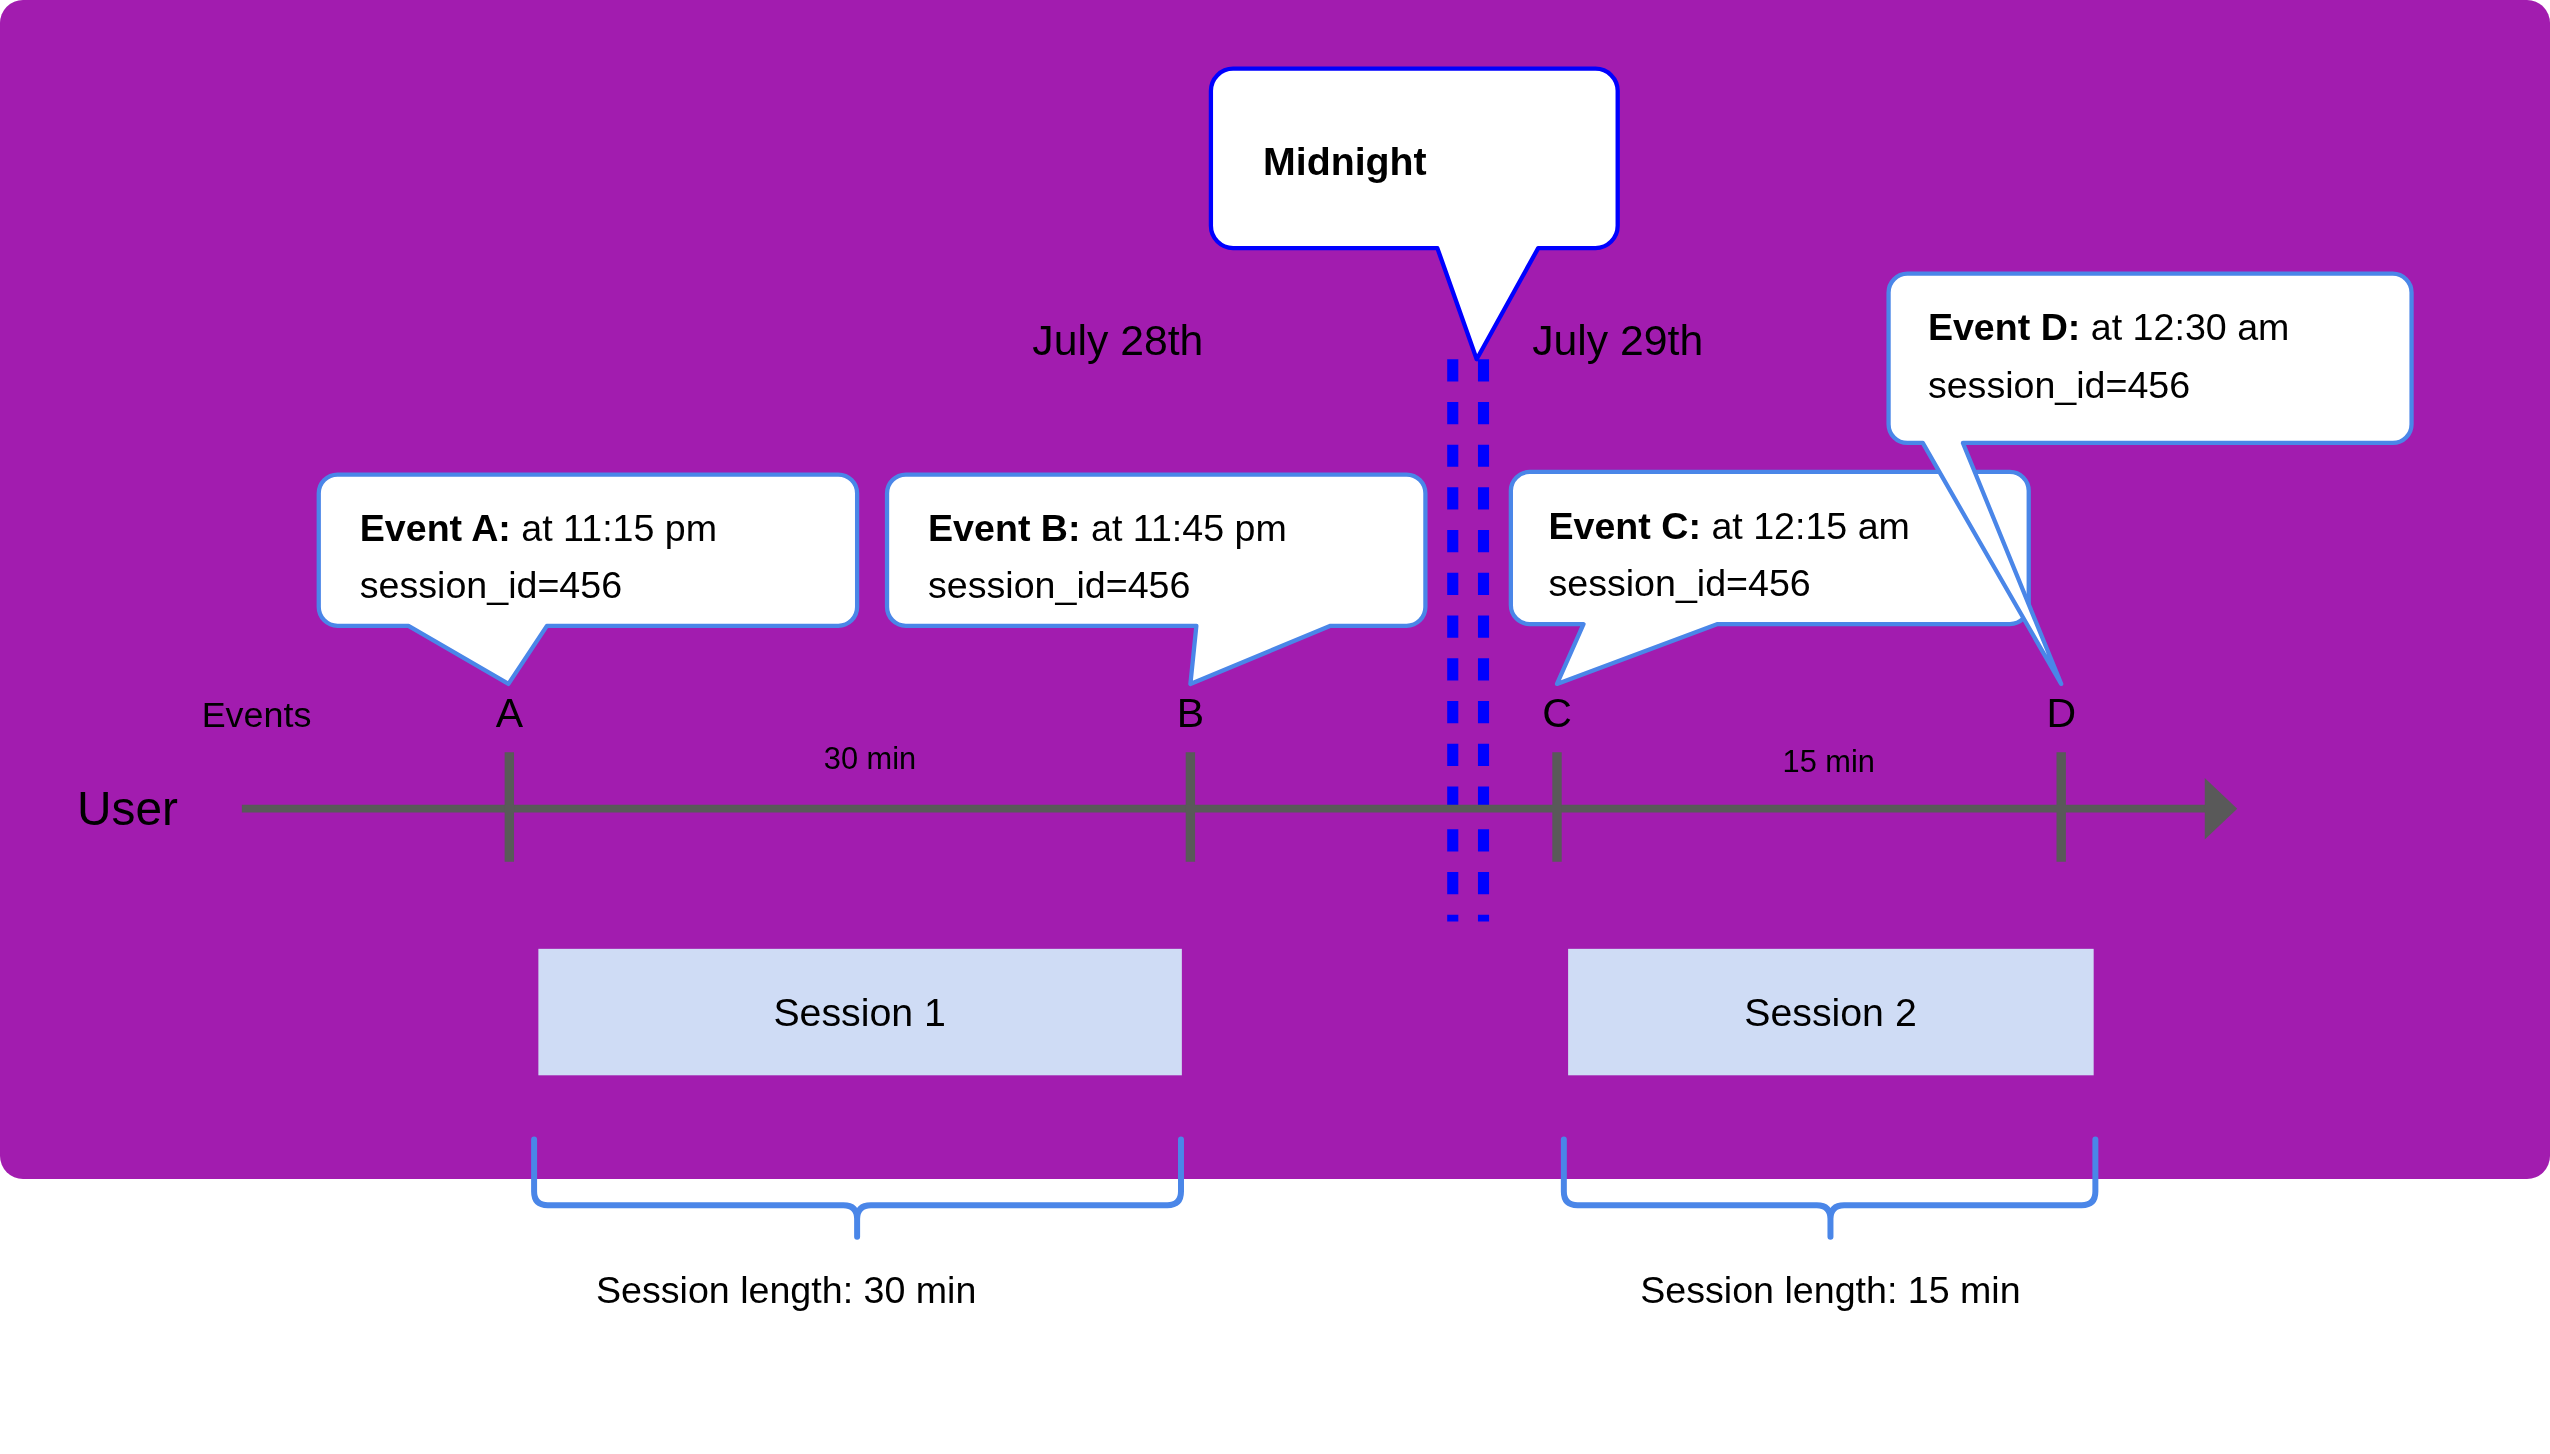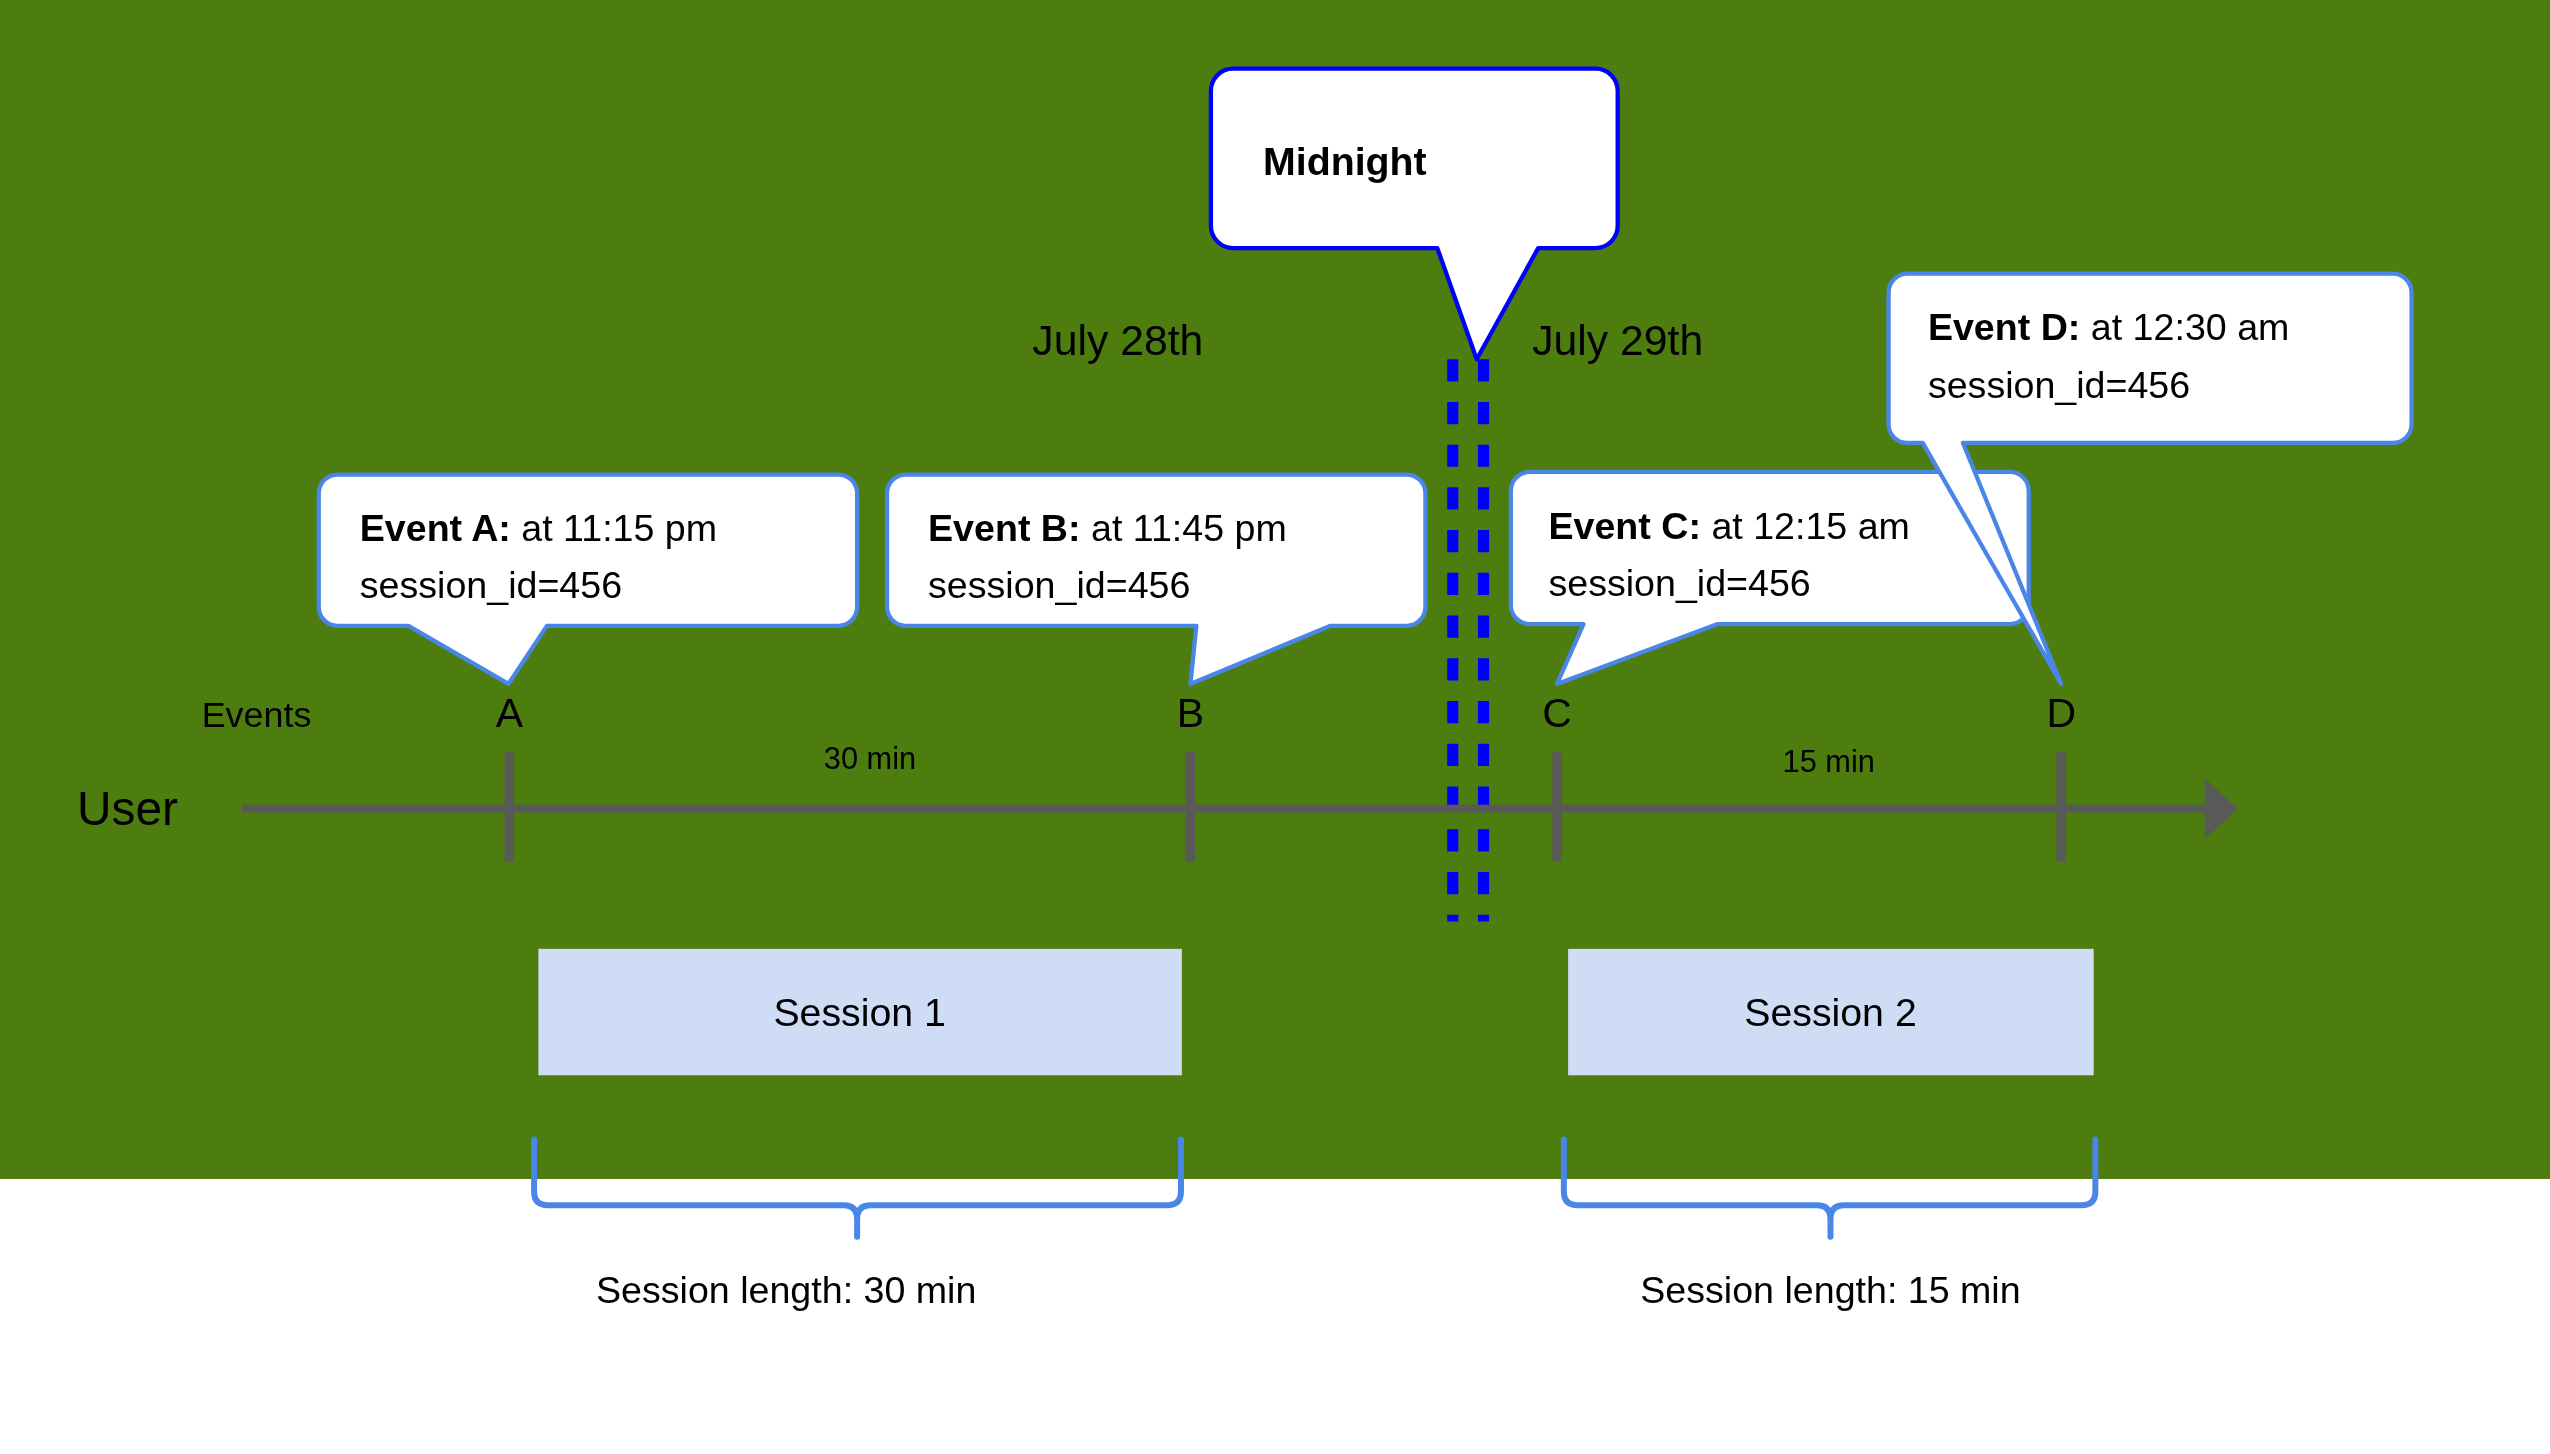--- a/index.html
+++ b/index.html
@@ -10,21 +10,22 @@
   body {
     width: 2550px;
     height: 1455px;
     font-family: "Liberation Sans", sans-serif;
     overflow: hidden;
   }
   #diagram-root {
     position: relative;
     width: 2550px;
     height: 1179px;
-    background: #4d7c0f;
+    background: #a21caf;
+    border-radius: 23px;
   }
   svg.layer {
     position: absolute;
     top: 0;
     left: 0;
     width: 2550px;
     height: 1455px;
   }
   .txt {
     fill: #000000;

